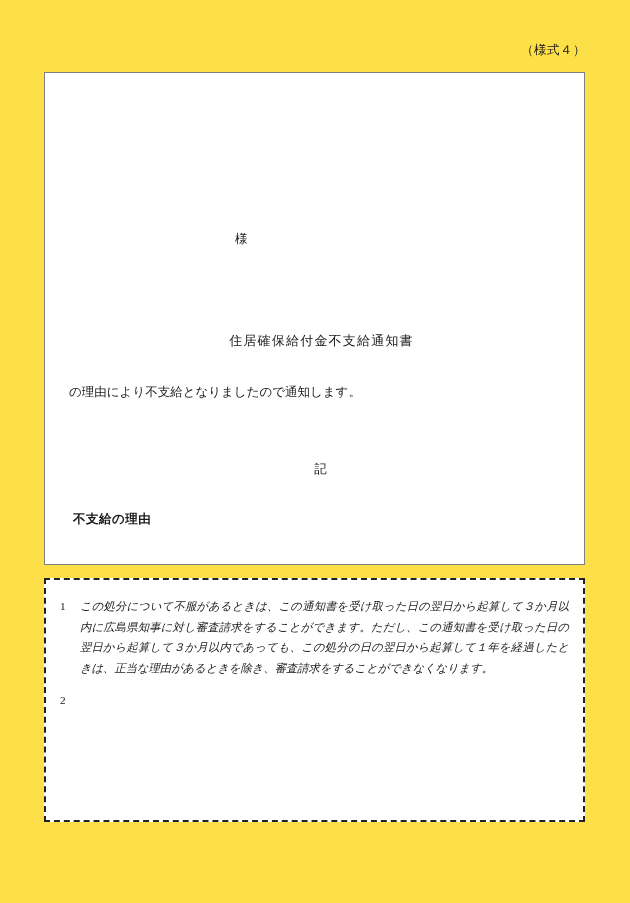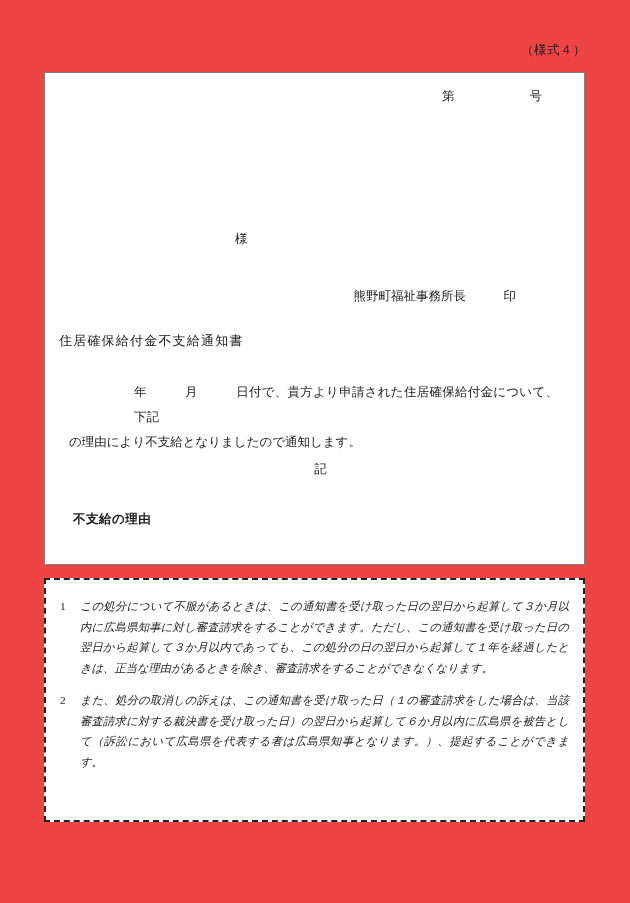--- a/index.html
+++ b/index.html
@@ -12,21 +12,21 @@
     height: 903px;
     position: relative;
     font-family: "Liberation Serif", "DejaVu Serif", serif;
     color: #1a1a1a;
     overflow: hidden;
   }
 
   .page {
     position: absolute;
     inset: 0;
-    background: #ef4444;
+    background: #fde047;
   }
 
   
   .form-number {
     position: absolute;
     top: 42px;
     right: 44px;
     font-size: 12.5px;
     letter-spacing: 0.5px;
     white-space: nowrap;
@@ -76,20 +76,21 @@
     text-align: right;
     font-size: 12.5px;
     white-space: pre;
   }
 
   .doc-title {
     position: absolute;
     top: 259px;
     left: 0;
     right: 0;
+    text-align: center;
     font-size: 13px;
     letter-spacing: 1.2px;
     padding-left: 14px;
   }
 
   .body-text {
     position: absolute;
     top: 307px;
     left: 24px;
     right: 26px;
@@ -158,31 +159,28 @@
 </head>
 <body>
 
 <div class="page">
 
   <div class="form-number">（様式４）</div>
 
   <div class="notice-box">
 
     <div class="doc-number-block">
-      <div class="doc-number-line">第　　　　　　号</div>
     </div>
 
     <div class="addressee">様</div>
 
-    <div class="issuer-row">熊野町福祉事務所長　　　印</div>
 
     <div class="doc-title">住居確保給付金不支給通知書</div>
 
     <div class="body-text">
-      <div class="indent">年　　　月　　　日付で、貴方より申請された住居確保給付金について、下記</div>
       <div>の理由により不支給となりましたので通知します。</div>
     </div>
 
     <div class="ki-mark">記</div>
 
     <div class="reason-label">不支給の理由</div>
 
   </div>
 
   <div class="appeal-box">
@@ -190,19 +188,18 @@
     <div class="clause">
       <div class="clause-number">1</div>
       <div class="clause-body">
         <div class="clause-para">この処分について不服があるときは、この通知書を受け取った日の翌日から起算して３か月以内に広島県知事に対し審査請求をすることができます。ただし、この通知書を受け取った日の翌日から起算して３か月以内であっても、この処分の日の翌日から起算して１年を経過したときは、正当な理由があるときを除き、審査請求をすることができなくなります。</div>
       </div>
     </div>
 
     <div class="clause">
       <div class="clause-number">2</div>
       <div class="clause-body">
-        <div class="clause-para">また、処分の取消しの訴えは、この通知書を受け取った日（１の審査請求をした場合は、当該審査請求に対する裁決書を受け取った日）の翌日から起算して６か月以内に広島県を被告として（訴訟において広島県を代表する者は広島県知事となります。）、提起することができます。</div>
       </div>
     </div>
 
   </div>
 
 </div>
 
 </body></html>

